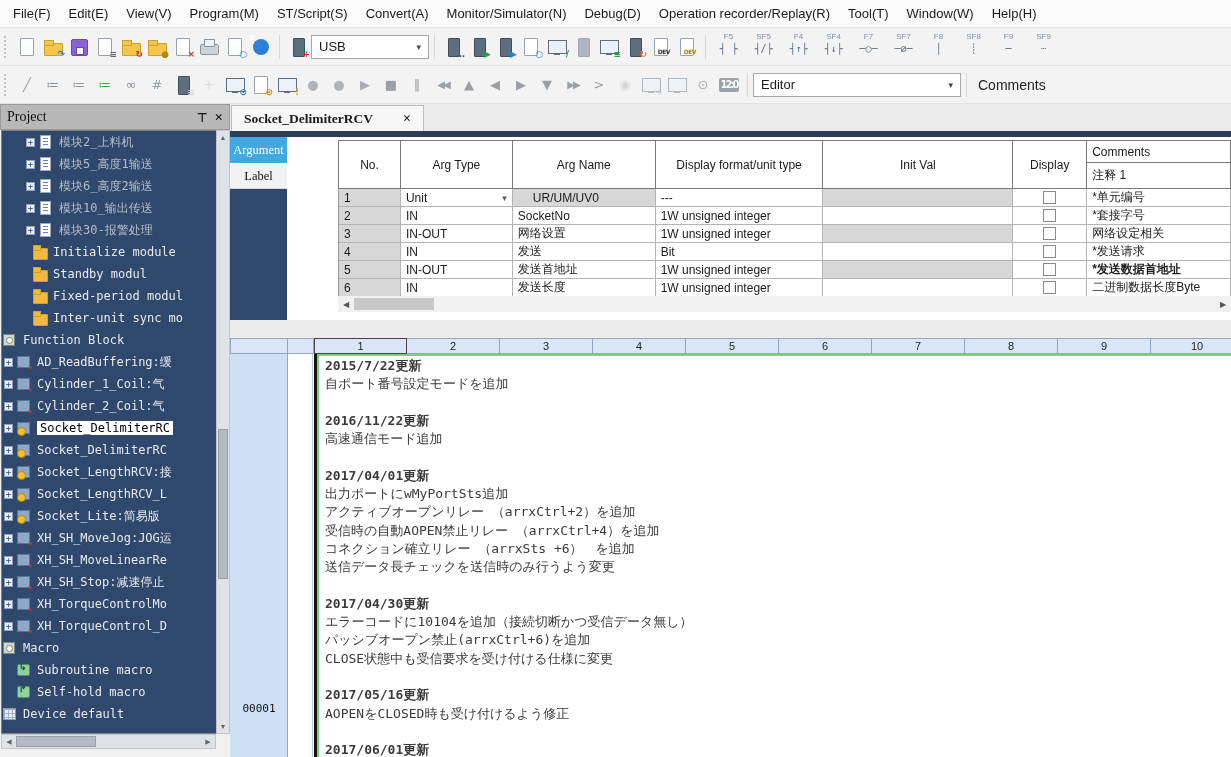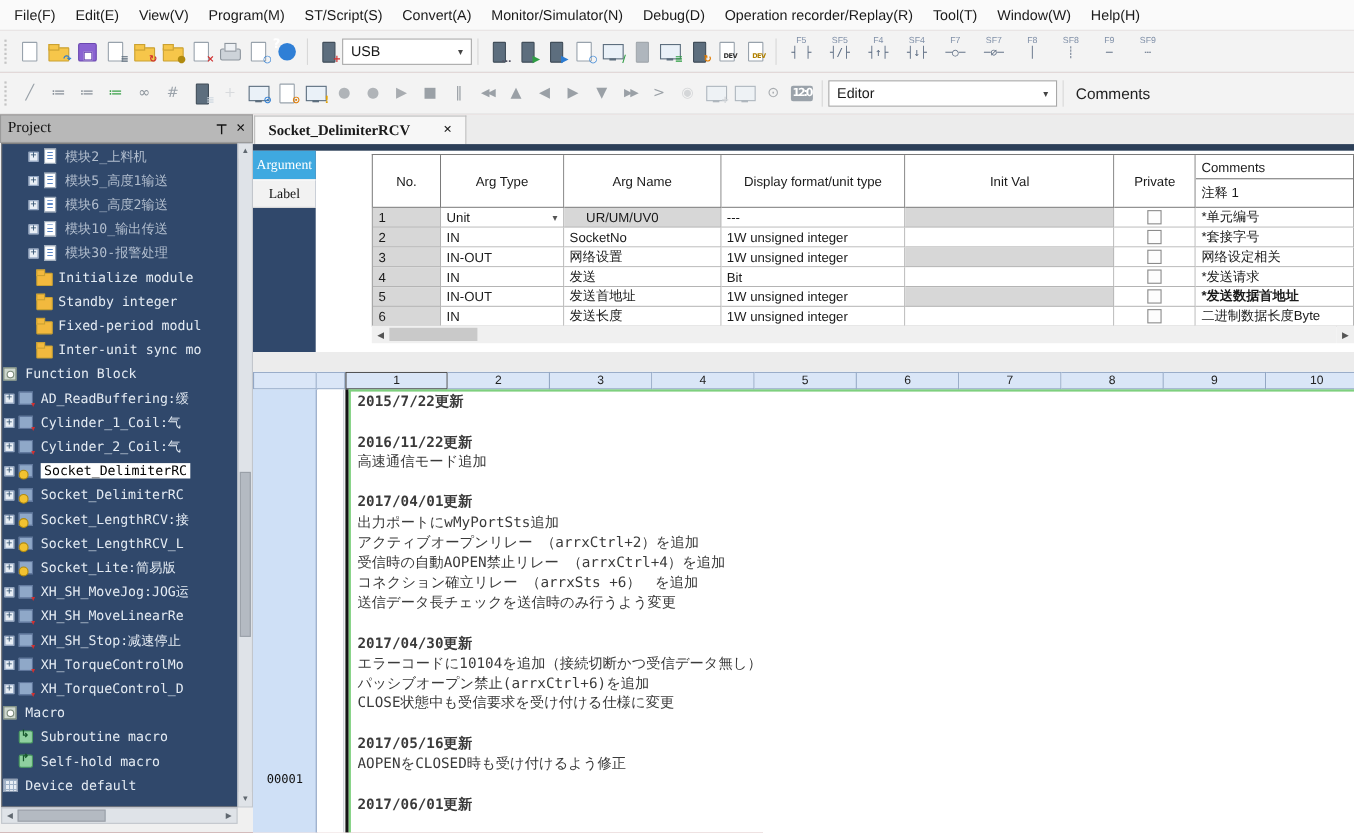--- a/index.html
+++ b/index.html
@@ -440,21 +440,21 @@
           <span class="plus">+</span>
           <span class="ti ti-ladder"></span>
           <span class="tl dim">模块30-报警处理</span>
         </div>
         <div class="tree-row" style="padding-left: 31px;">
           <span class="ti ti-folder"></span>
           <span class="tl">Initialize module</span>
         </div>
         <div class="tree-row" style="padding-left: 31px;">
           <span class="ti ti-folder"></span>
-          <span class="tl">Standby integer</span>
+          <span class="tl">Standby modul</span>
         </div>
         <div class="tree-row" style="padding-left: 31px;">
           <span class="ti ti-folder"></span>
           <span class="tl">Fixed-period modul</span>
         </div>
         <div class="tree-row" style="padding-left: 31px;">
           <span class="ti ti-folder"></span>
           <span class="tl">Inter-unit sync mo</span>
         </div>
         <div class="tree-row" style="padding-left: 1px;">
@@ -570,21 +570,21 @@
         <div class="rtab active">Argument</div>
         <div class="rtab idle">Label</div>
       </div>
       <div class="t-wrap">
         <div class="hrow" id="t-head">
             <span class="hc" style="width: 62px;">No.</span>
             <span class="hc" style="width: 112px;">Arg Type</span>
             <span class="hc" style="width: 143px;">Arg Name</span>
             <span class="hc" style="width: 168px;">Display format/unit type</span>
             <span class="hc" style="width: 190px;">Init Val</span>
-            <span class="hc" style="width: 74px;">Private</span>
+            <span class="hc" style="width: 74px;">Display</span>
             <span class="hc comments" style="width: 144px;">
               <span class="ch1">Comments</span>
               <span class="ch2">注释 1</span>
             </span>
           </div>
         <div class="rows" id="t-rows">
             <div class="r">
               <span class="c gray" style="width: 62px;">1</span>
               <span class="c" style="width: 112px;">Unit<span class="dd">▾</span></span>
               <span class="c gray" style="width: 143px; padding-left: 20px;">UR/UM/UV0</span>
@@ -678,20 +678,21 @@
         </div>
       <div class="lbody">
         <div class="gutter"></div>
         <div class="gut2"></div>
         <div class="rail2"></div>
         <div class="gsel-top"></div>
         <div class="gsel-left"></div>
         <div class="step">00001</div>
         <div class="comment-block" id="c-block">
             <div class="cline b">2015/7/22更新</div>
+            <div class="cline">自ポート番号設定モードを追加</div>
             <div class="cline"></div>
             <div class="cline b">2016/11/22更新</div>
             <div class="cline">高速通信モード追加</div>
             <div class="cline"></div>
             <div class="cline b">2017/04/01更新</div>
             <div class="cline">出力ポートにwMyPortSts追加</div>
             <div class="cline">アクティブオープンリレー （arrxCtrl+2）を追加</div>
             <div class="cline">受信時の自動AOPEN禁止リレー （arrxCtrl+4）を追加</div>
             <div class="cline">コネクション確立リレー （arrxSts +6）　を追加</div>
             <div class="cline">送信データ長チェックを送信時のみ行うよう変更</div>

